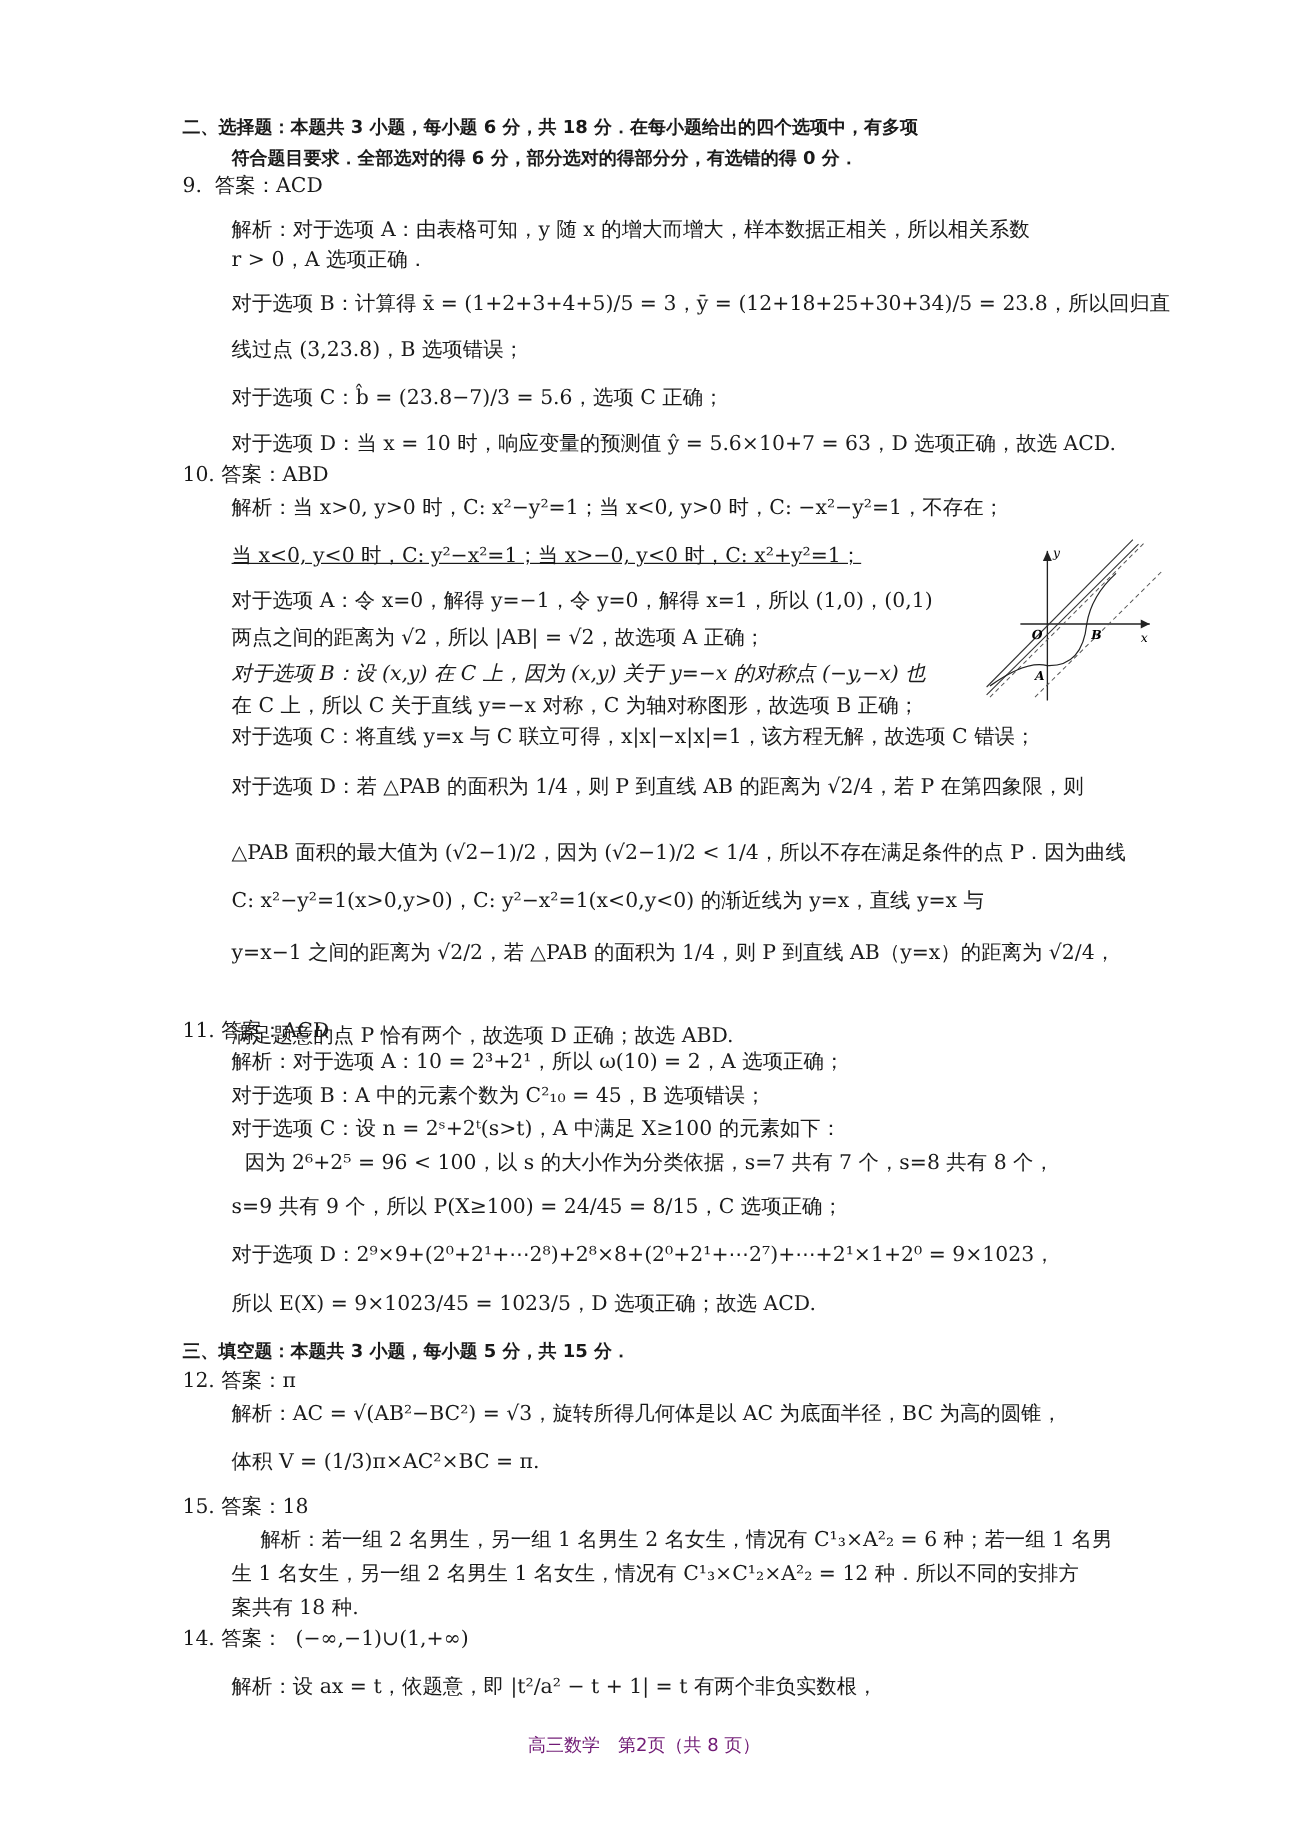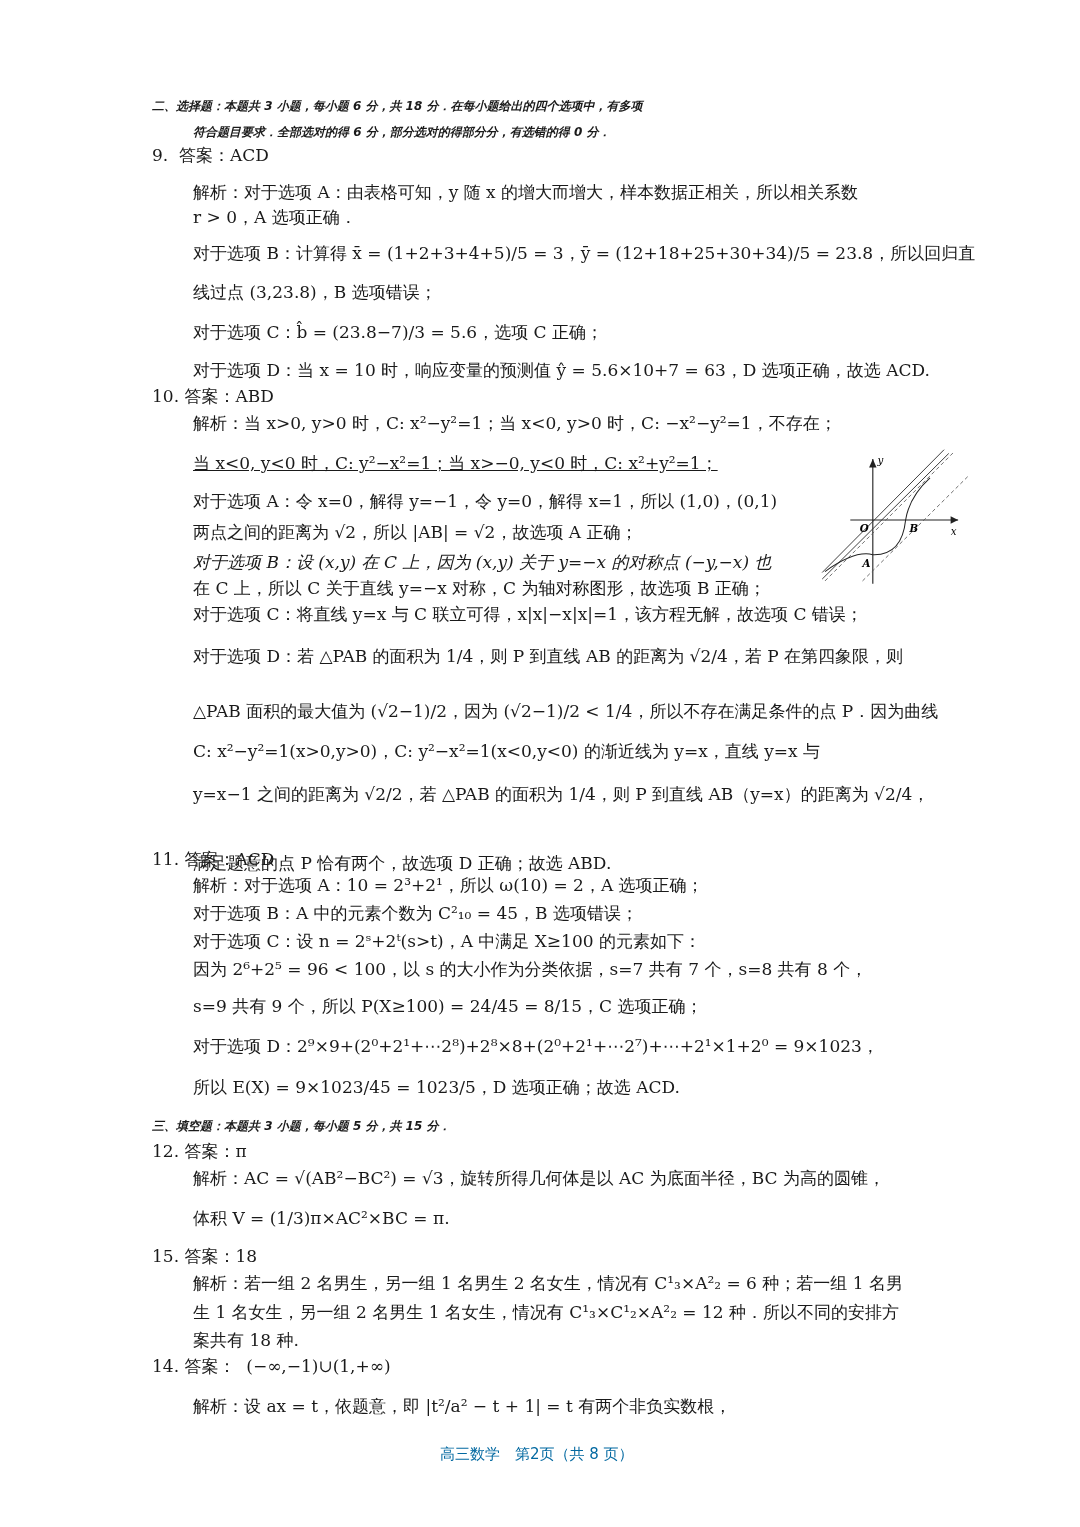--- a/index.html
+++ b/index.html
@@ -1,21 +1,21 @@
 <!DOCTYPE html>
 <html><head>
 <meta charset="utf-8">
 <style>
   html,body{margin:0;padding:0;background:#ffffff;}
   body{width:1080px;height:1527px;position:relative;overflow:hidden;
        font-family:"DejaVu Serif","Liberation Serif",serif;color:#1a1a1a;font-size:17px;}
   .ln{position:absolute;white-space:nowrap;line-height:22px;}
-  .sec{font-family:"DejaVu Sans","Liberation Sans",sans-serif;font-weight:bold;font-size:12px;font-style:italic;}
+  .sec{font-family:"DejaVu Sans","Liberation Sans",sans-serif;font-weight:bold;font-size:15px;}
   .ind{left:193px;}
-  .footer{position:absolute;top:1445px;left:440px;font-family:"DejaVu Sans","Liberation Sans",sans-serif;font-size:15px;color:#0369a1;}
+  .footer{position:absolute;top:1445px;left:440px;font-family:"DejaVu Sans","Liberation Sans",sans-serif;font-size:15px;color:#701a75;}
   #fig{position:absolute;left:805px;top:445px;width:175px;height:150px;}
 </style>
 </head>
 <body>
 
 <div class="ln sec" style="top:95px;left:152px;">二、选择题：本题共 3 小题，每小题 6 分，共 18 分．在每小题给出的四个选项中，有多项</div>
 <div class="ln sec" style="top:121px;left:193px;">符合题目要求．全部选对的得 6 分，部分选对的得部分分，有选错的得 0 分．</div>
 
 <div class="ln" style="top:144px;left:152px;">
   <span>9.</span>&nbsp;&nbsp;<span>答案：ACD</span>
@@ -64,37 +64,37 @@
   <text x="108" y="93" font-size="11" font-style="italic" font-weight="bold" font-family="DejaVu Serif, serif">B</text>
   <text x="58" y="130" font-size="11" font-style="italic" font-weight="bold" font-family="DejaVu Serif, serif">A</text>
 </svg>
 
 <div class="ln" style="top:848px;left:152px;">
   <span>11.</span>&nbsp;<span>答案：ACD</span>
 </div>
 <div class="ln ind" style="top:874px;">解析：对于选项 A：10 = 2³+2¹，所以 ω(10) = 2，A 选项正确；</div>
 <div class="ln ind" style="top:902px;">对于选项 B：A 中的元素个数为 C²₁₀ = 45，B 选项错误；</div>
 <div class="ln ind" style="top:930px;">对于选项 C：设 n = 2ˢ+2ᵗ(s&gt;t)，A 中满足 X≥100 的元素如下：</div>
-<div class="ln ind" style="top:958px;">因为 2⁶+2⁵ = 96 &lt; 100，以 s 的大小作为分类依据，s=7 共有 7 个，s=8 共有 8 个，</div>
+<div class="ln ind" style="top:958px;margin-left:11px;">因为 2⁶+2⁵ = 96 &lt; 100，以 s 的大小作为分类依据，s=7 共有 7 个，s=8 共有 8 个，</div>
 <div class="ln ind" style="top:995px;">s=9 共有 9 个，所以 P(X≥100) = 24/45 = 8/15，C 选项正确；</div>
 <div class="ln ind" style="top:1035px;">对于选项 D：2⁹×9+(2⁰+2¹+⋯2⁸)+2⁸×8+(2⁰+2¹+⋯2⁷)+⋯+2¹×1+2⁰ = 9×1023，</div>
 <div class="ln ind" style="top:1076px;">所以 E(X) = 9×1023/45 = 1023/5，D 选项正确；故选 ACD.</div>
 
 <div class="ln sec" style="top:1115px;left:152px;">三、填空题：本题共 3 小题，每小题 5 分，共 15 分．</div>
 
 <div class="ln" style="top:1140px;left:152px;">
   <span>12.</span>&nbsp;<span>答案：π</span>
 </div>
 <div class="ln ind" style="top:1167px;">解析：AC = √(AB²−BC²) = √3，旋转所得几何体是以 AC 为底面半径，BC 为高的圆锥，</div>
 <div class="ln ind" style="top:1207px;">体积 V = (1/3)π×AC²×BC = π.</div>
 
 <div class="ln" style="top:1245px;left:152px;">
   <span>15.</span>&nbsp;<span>答案：18</span>
 </div>
-<div class="ln ind" style="top:1272px;">解析：若一组 2 名男生，另一组 1 名男生 2 名女生，情况有 C¹₃×A²₂ = 6 种；若一组 1 名男</div>
+<div class="ln ind" style="top:1272px;margin-left:24px;">解析：若一组 2 名男生，另一组 1 名男生 2 名女生，情况有 C¹₃×A²₂ = 6 种；若一组 1 名男</div>
 <div class="ln ind" style="top:1301px;">生 1 名女生，另一组 2 名男生 1 名女生，情况有 C¹₃×C¹₂×A²₂ = 12 种．所以不同的安排方</div>
 <div class="ln ind" style="top:1329px;">案共有 18 种.</div>
 
 <div class="ln" style="top:1355px;left:152px;">
   <span>14.</span>&nbsp;<span>答案：</span>&nbsp;&nbsp;<span>(−∞,−1)∪(1,+∞)</span>
 </div>
 <div class="ln ind" style="top:1395px;">解析：设 ax = t，依题意，即 |t²/a² − t + 1| = t 有两个非负实数根，</div>
 
 <div class="footer">高三数学　第2页（共 8 页）</div>
 

